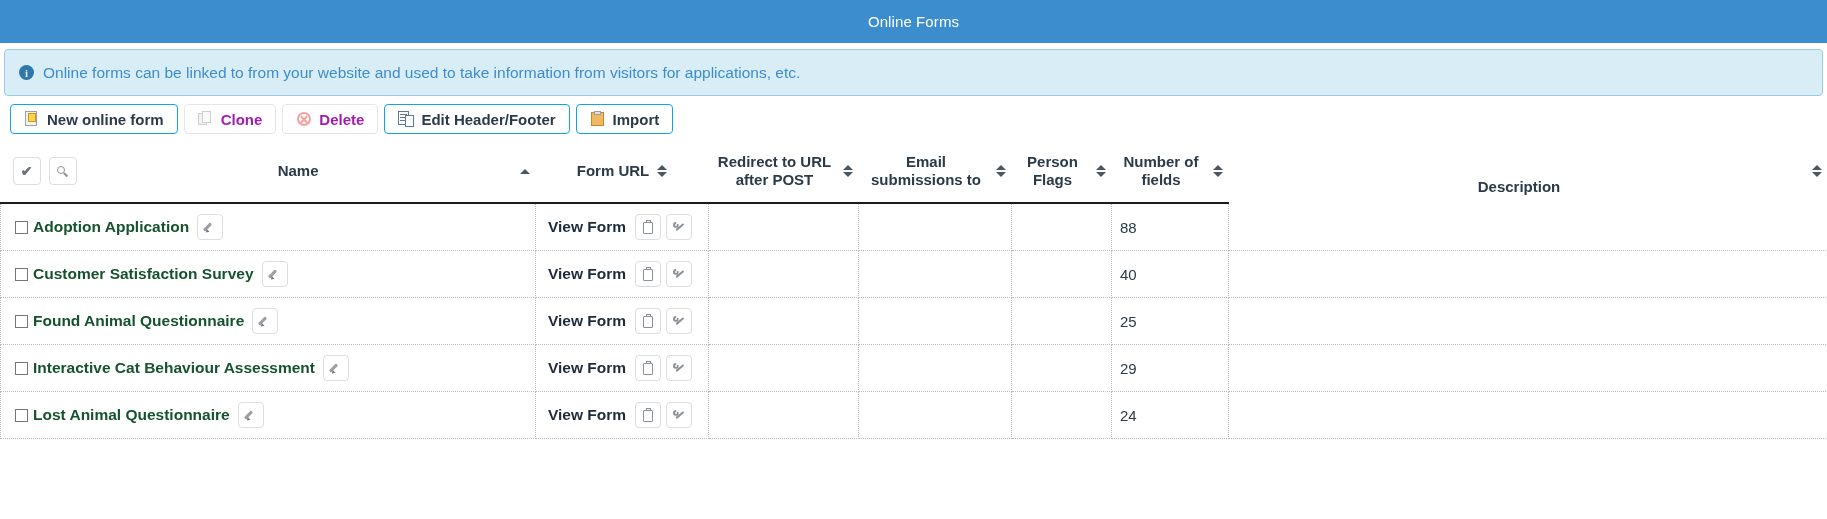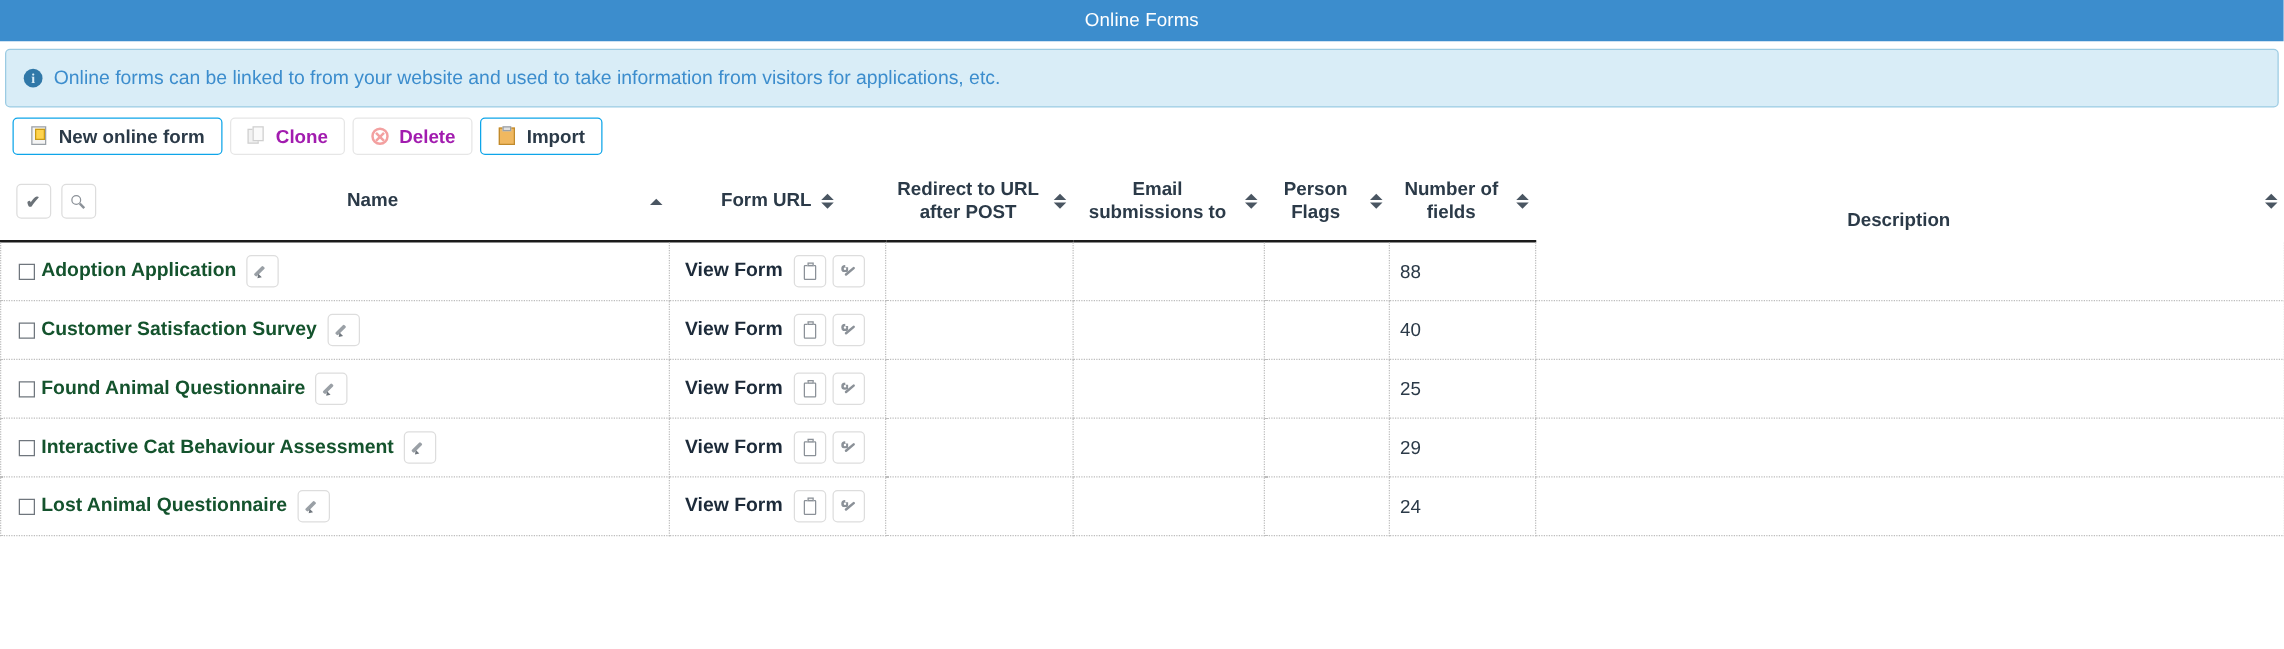--- a/index.html
+++ b/index.html
@@ -6,21 +6,21 @@
   html, body {
     margin: 0; padding: 0;
     width: 1827px; height: 519px;
     background: #ffffff;
     font-family: "Liberation Sans", sans-serif;
     overflow: hidden;
   }
 
   
   .titlebar {
-    height: 33px;
+    height: 43px;
     background: #3c8dcd;
     color: #ffffff;
     display: flex;
     align-items: center;
     justify-content: center;
     font-size: 15px;
     font-weight: 400;
     letter-spacing: .1px;
     text-align: center;
   }
@@ -317,20 +317,30 @@
 
   <button class="tbtn disabled">
     <span class="ic ic-delete">
       <span class="circ"></span>
         <span class="x1"></span>
         <span class="x2"></span>
     </span>
     <span>Delete</span>
   </button>
 
+  <button class="tbtn">
+    <span class="ic ic-edithf">
+      <span class="p1"></span>
+      <span class="ln" style="top:3px"></span>
+      <span class="ln" style="top:6px"></span>
+      <span class="ln" style="top:9px"></span>
+      <span class="p2"></span>
+    </span>
+    <span>Edit Header/Footer</span>
+  </button>
 
   <button class="tbtn">
     <span class="ic ic-import">
       <span class="clip"></span>
         <span class="clip-top"></span>
     </span>
     <span>Import</span>
   </button>
 
 </div>

